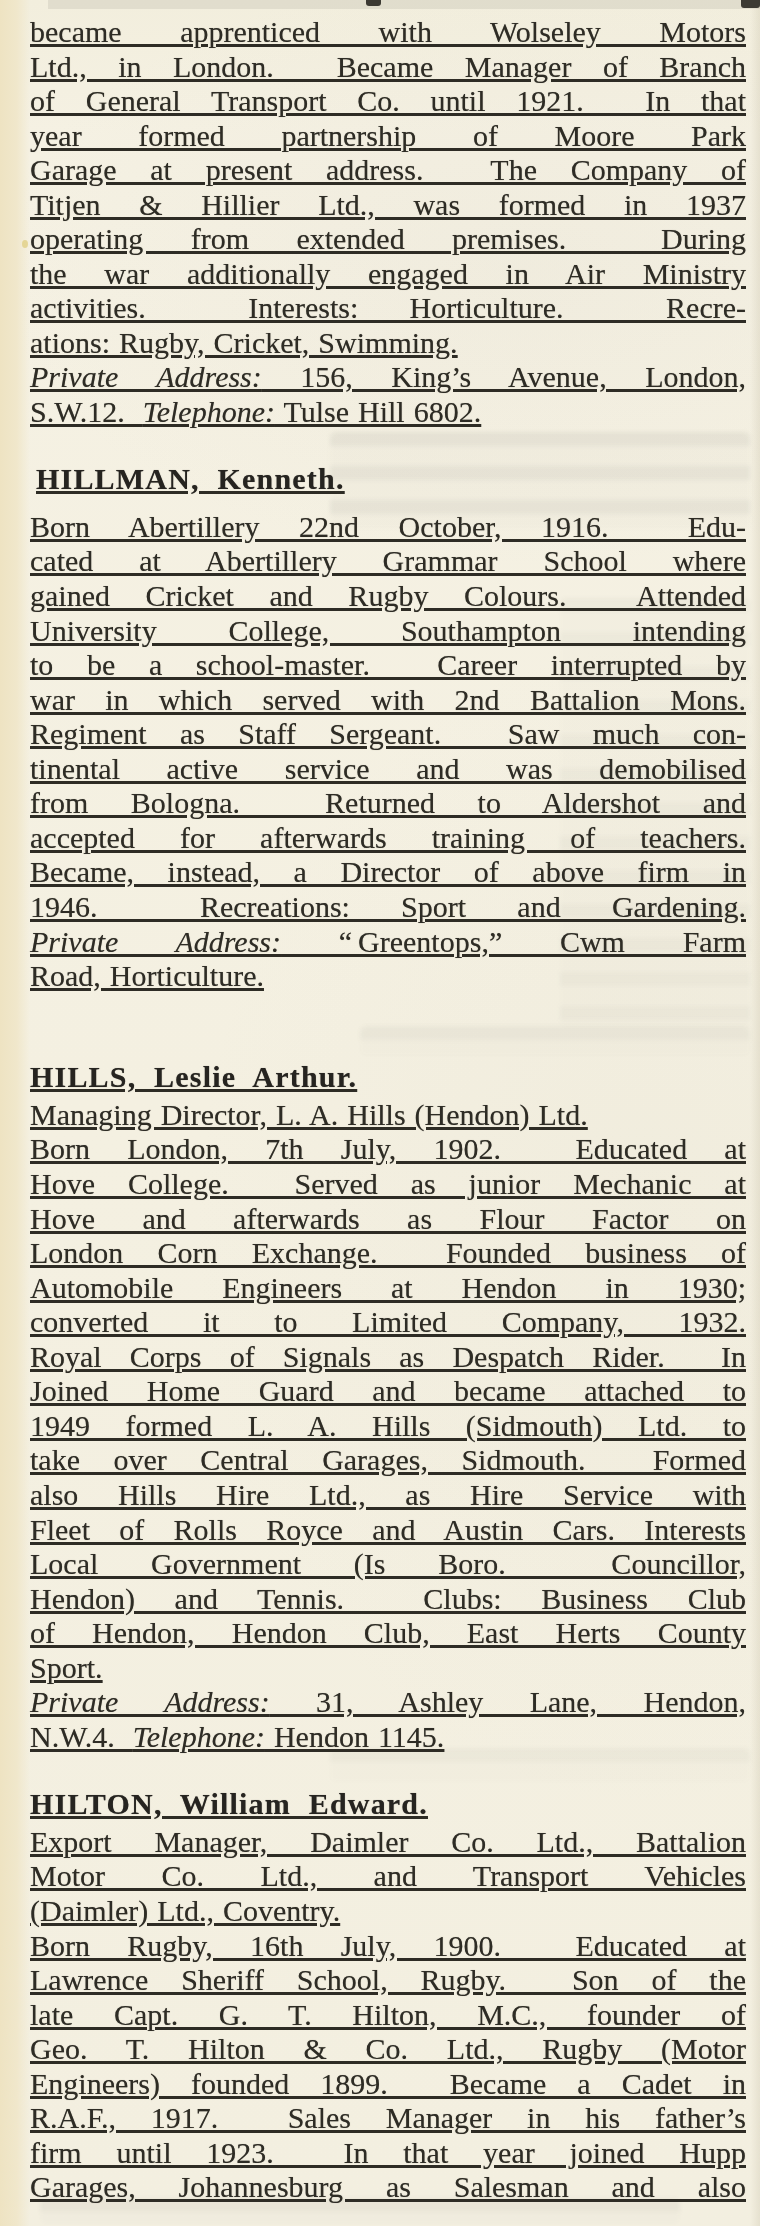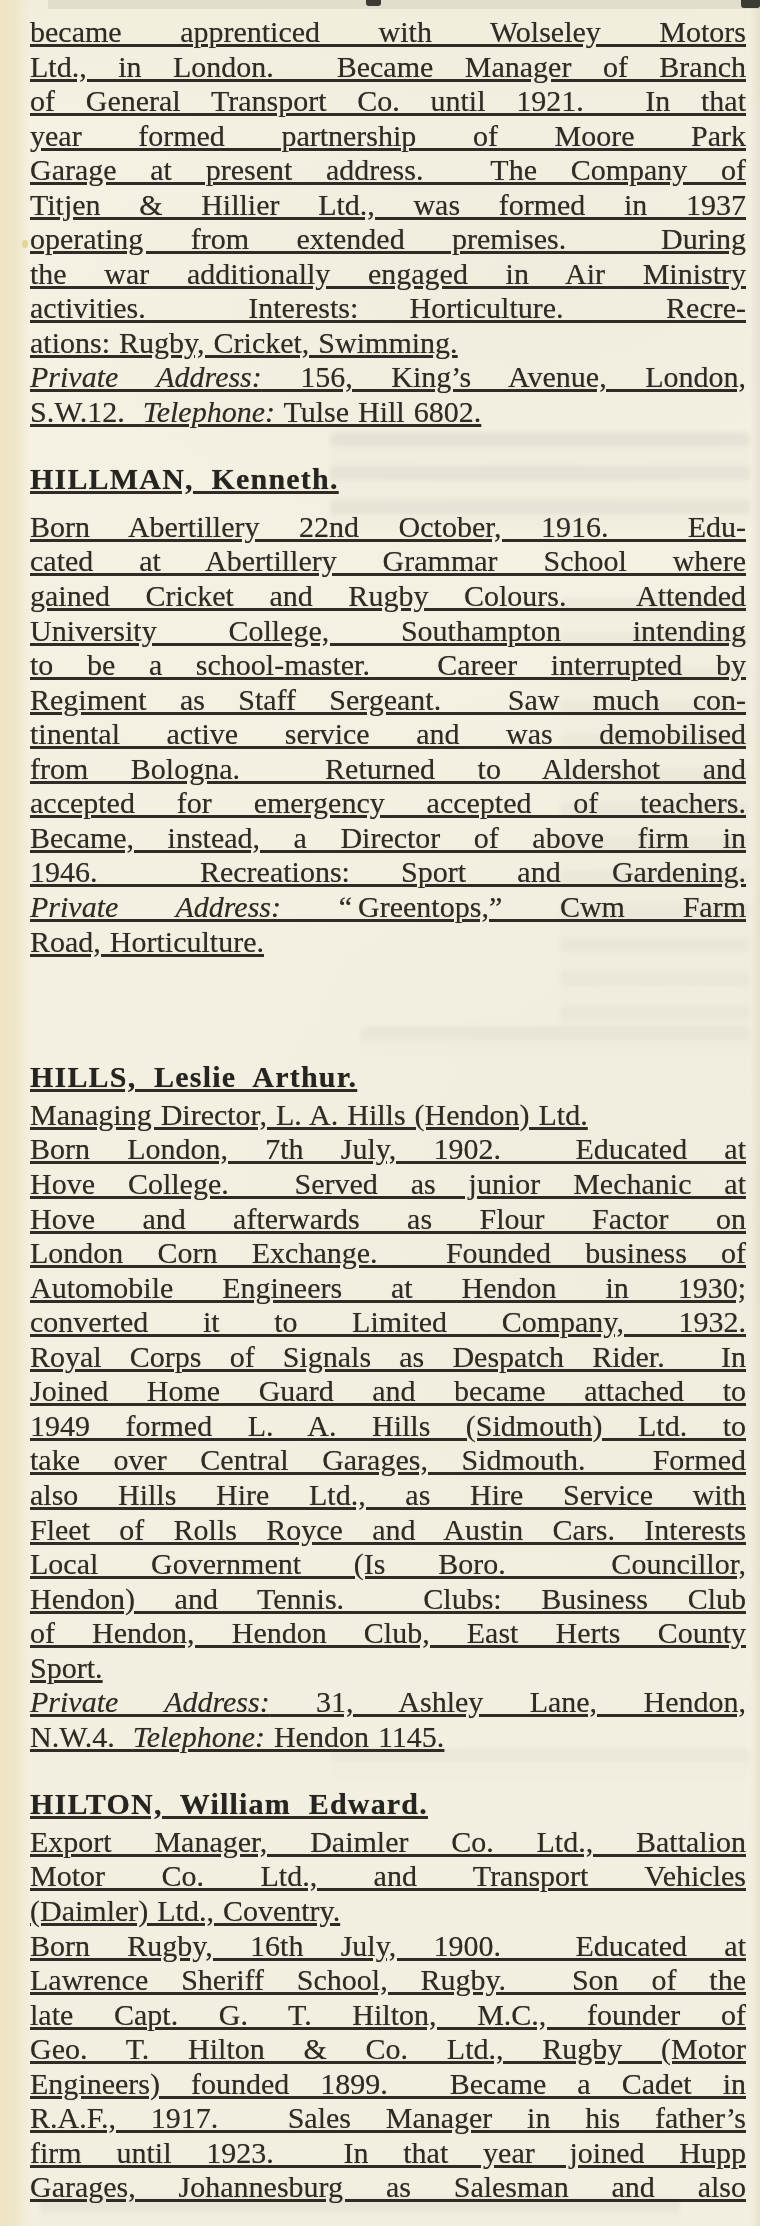--- a/index.html
+++ b/index.html
@@ -69,21 +69,21 @@
   .heading {
     font-weight: 700;
     font-size: 30px;
     color: #262420;
     letter-spacing: 1.2px;
     word-spacing: 9px;
     line-height: 34.55px;
     height: 34.55px;
     text-shadow: 0 0 0.8px rgba(38,36,32,0.6);
   }
-  .e1 .heading { margin-bottom: 13.4px; }
+  .e1 .heading { margin-bottom: 13.4px; margin-left: 6px; }
   .e2 .heading, .e3 .heading { margin-bottom: 3.4px; }
 
   .line {
     height: 34.55px;
     line-height: 34.55px;
     text-align: justify;
     text-align-last: justify;
     white-space: nowrap; 
   }
   .line.j { white-space: normal; }
@@ -121,24 +121,25 @@
         <div class="line j"><em>Private Address:</em><span> 156, King’s Avenue, London,</span></div>
         <div class="line last"><span>S.W.12.&nbsp; </span><em>Telephone:</em><span> Tulse Hill 6802.</span></div>
       </div>
       <div class="entry e1">
         <div class="heading">HILLMAN, Kenneth.</div>
         <div class="line j"><span>Born Abertillery 22nd October, 1916.&nbsp; Edu-</span></div>
         <div class="line j"><span>cated at Abertillery Grammar School where</span></div>
         <div class="line j"><span>gained Cricket and Rugby Colours.&nbsp; Attended</span></div>
         <div class="line j"><span>University College, Southampton intending</span></div>
         <div class="line j"><span>to be a school-master.&nbsp; Career interrupted by</span></div>
+        <div class="line j"><span>war in which served with 2nd Battalion Mons.</span></div>
         <div class="line j"><span>Regiment as Staff Sergeant.&nbsp; Saw much con-</span></div>
         <div class="line j"><span>tinental active service and was demobilised</span></div>
         <div class="line j"><span>from Bologna.&nbsp; Returned to Aldershot and</span></div>
-        <div class="line j"><span>accepted for emergency accepted of teachers.</span></div>
+        <div class="line j"><span>accepted for afterwards training of teachers.</span></div>
         <div class="line j"><span>Became, instead, a Director of above firm in</span></div>
         <div class="line j"><span>1946.&nbsp; Recreations: Sport and Gardening.</span></div>
         <div class="line j"><em>Private Address:</em><span> “ Greentops,” Cwm Farm</span></div>
         <div class="line last"><span>Road, Horticulture.</span></div>
       </div>
       <div class="entry e2">
         <div class="heading">HILLS, Leslie Arthur.</div>
         <div class="line last"><span>Managing Director, L. A. Hills (Hendon) Ltd.</span></div>
         <div class="line j"><span>Born London, 7th July, 1902.&nbsp; Educated at</span></div>
         <div class="line j"><span>Hove College.&nbsp; Served as junior Mechanic at</span></div>

